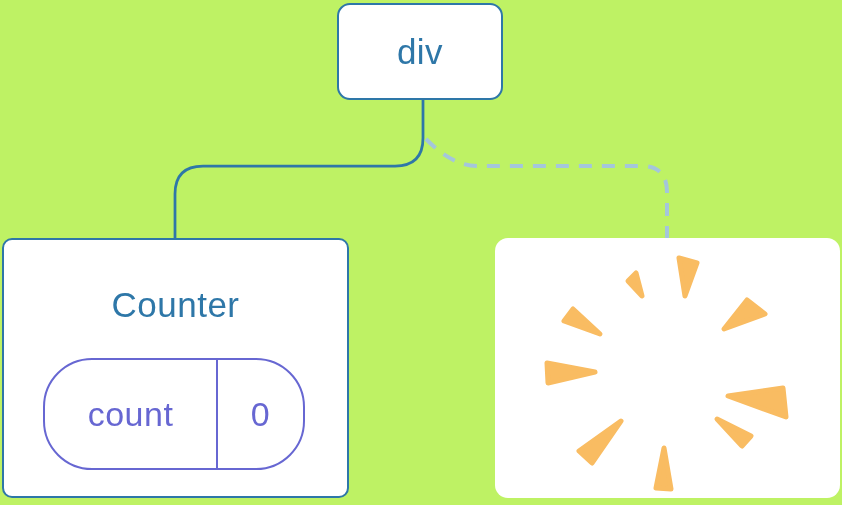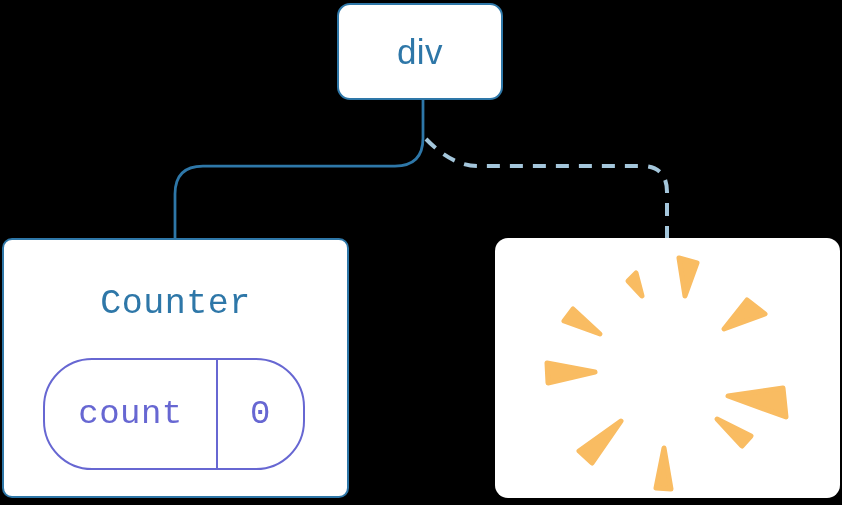--- a/index.html
+++ b/index.html
@@ -4,21 +4,21 @@
 <style>
   html, body { margin: 0; padding: 0; }
   body {
     width: 842px; height: 505px;
     font-family: "Liberation Sans", sans-serif;
     overflow: hidden;
   }
   .stage {
     position: relative;
     width: 842px; height: 505px;
-    background: #000000;
+    background: #bef264;
   }
   .edges {
     position: absolute; inset: 0;
     width: 842px; height: 505px;
   }
   .node {
     position: absolute;
     background: #ffffff;
     box-sizing: border-box;
   }
@@ -33,21 +33,20 @@
     color: #2E77A8;
     font-size: 35px;
     font-weight: 500;
     letter-spacing: 0.5px;
   }
   .node-counter {
     left: 2px; top: 238px;
     width: 347px; height: 260px;
     border: 2px solid #2E77A8;
     border-radius: 10px;
-    font-family: Liberation Mono, monospace;
   }
   .counter-title {
     margin-top: 47px;
     text-align: center;
     color: #2E77A8;
     font-size: 35px;
     font-weight: 500;
     letter-spacing: 0.5px;
     line-height: 1;
   }

